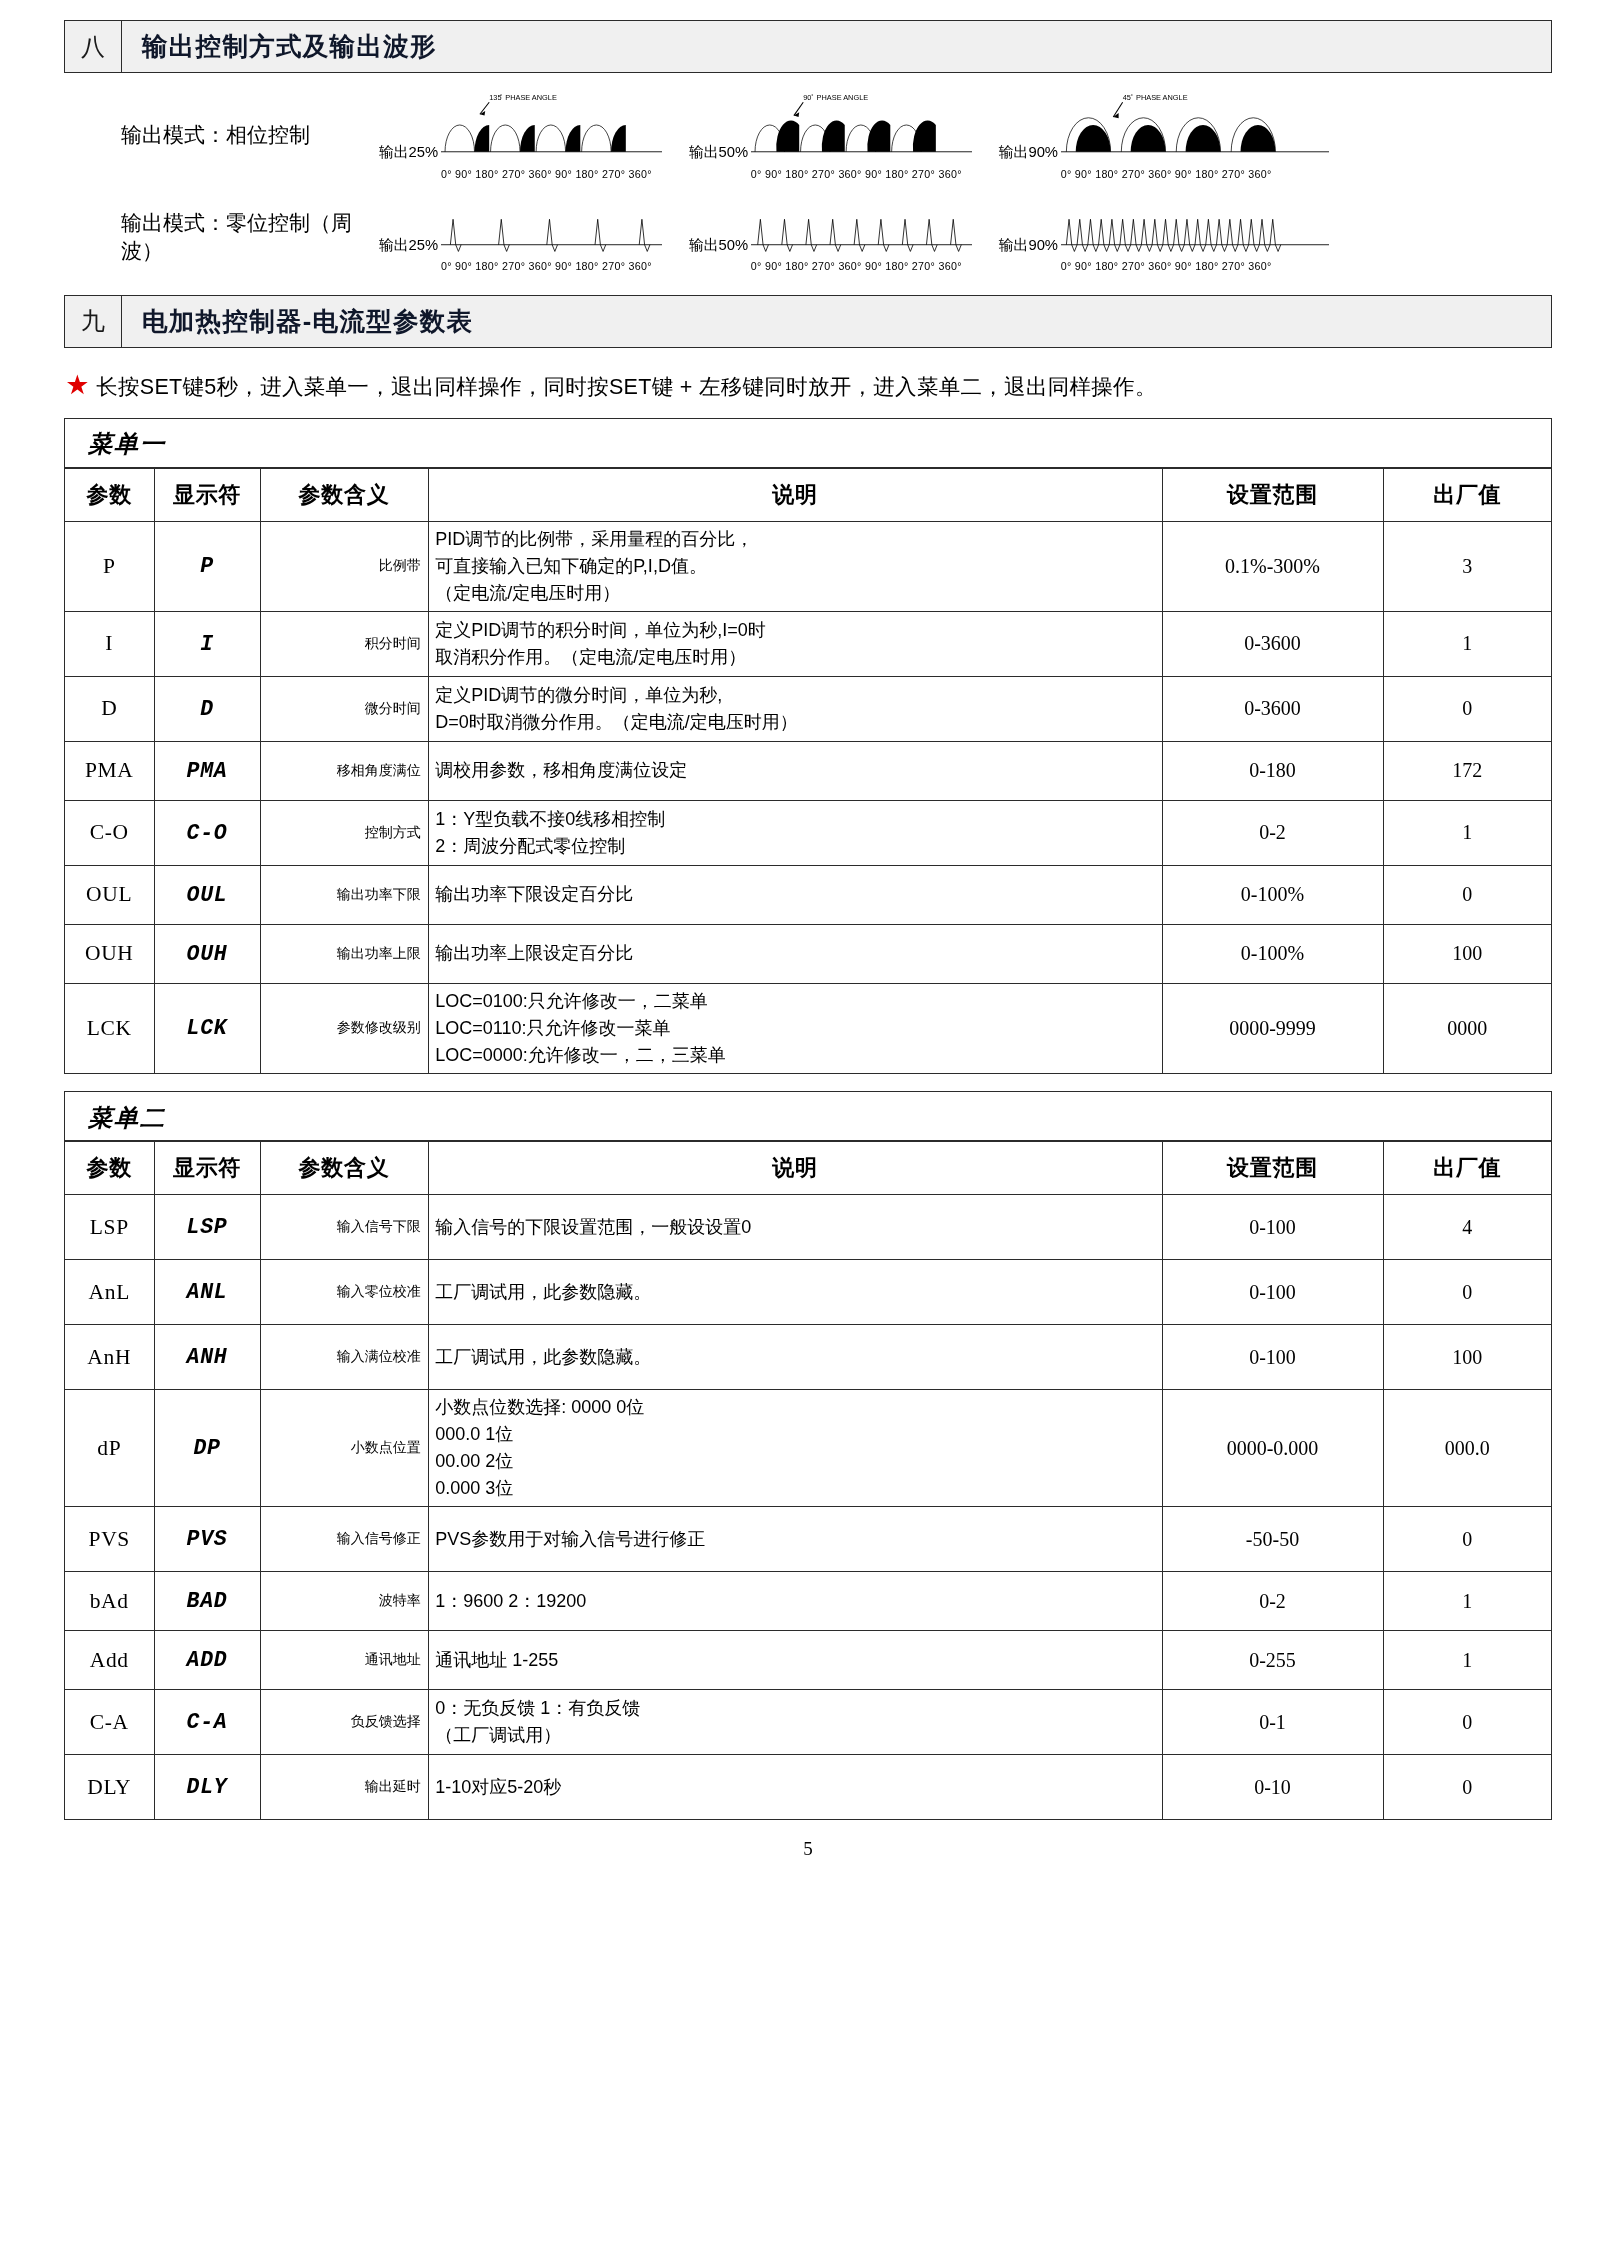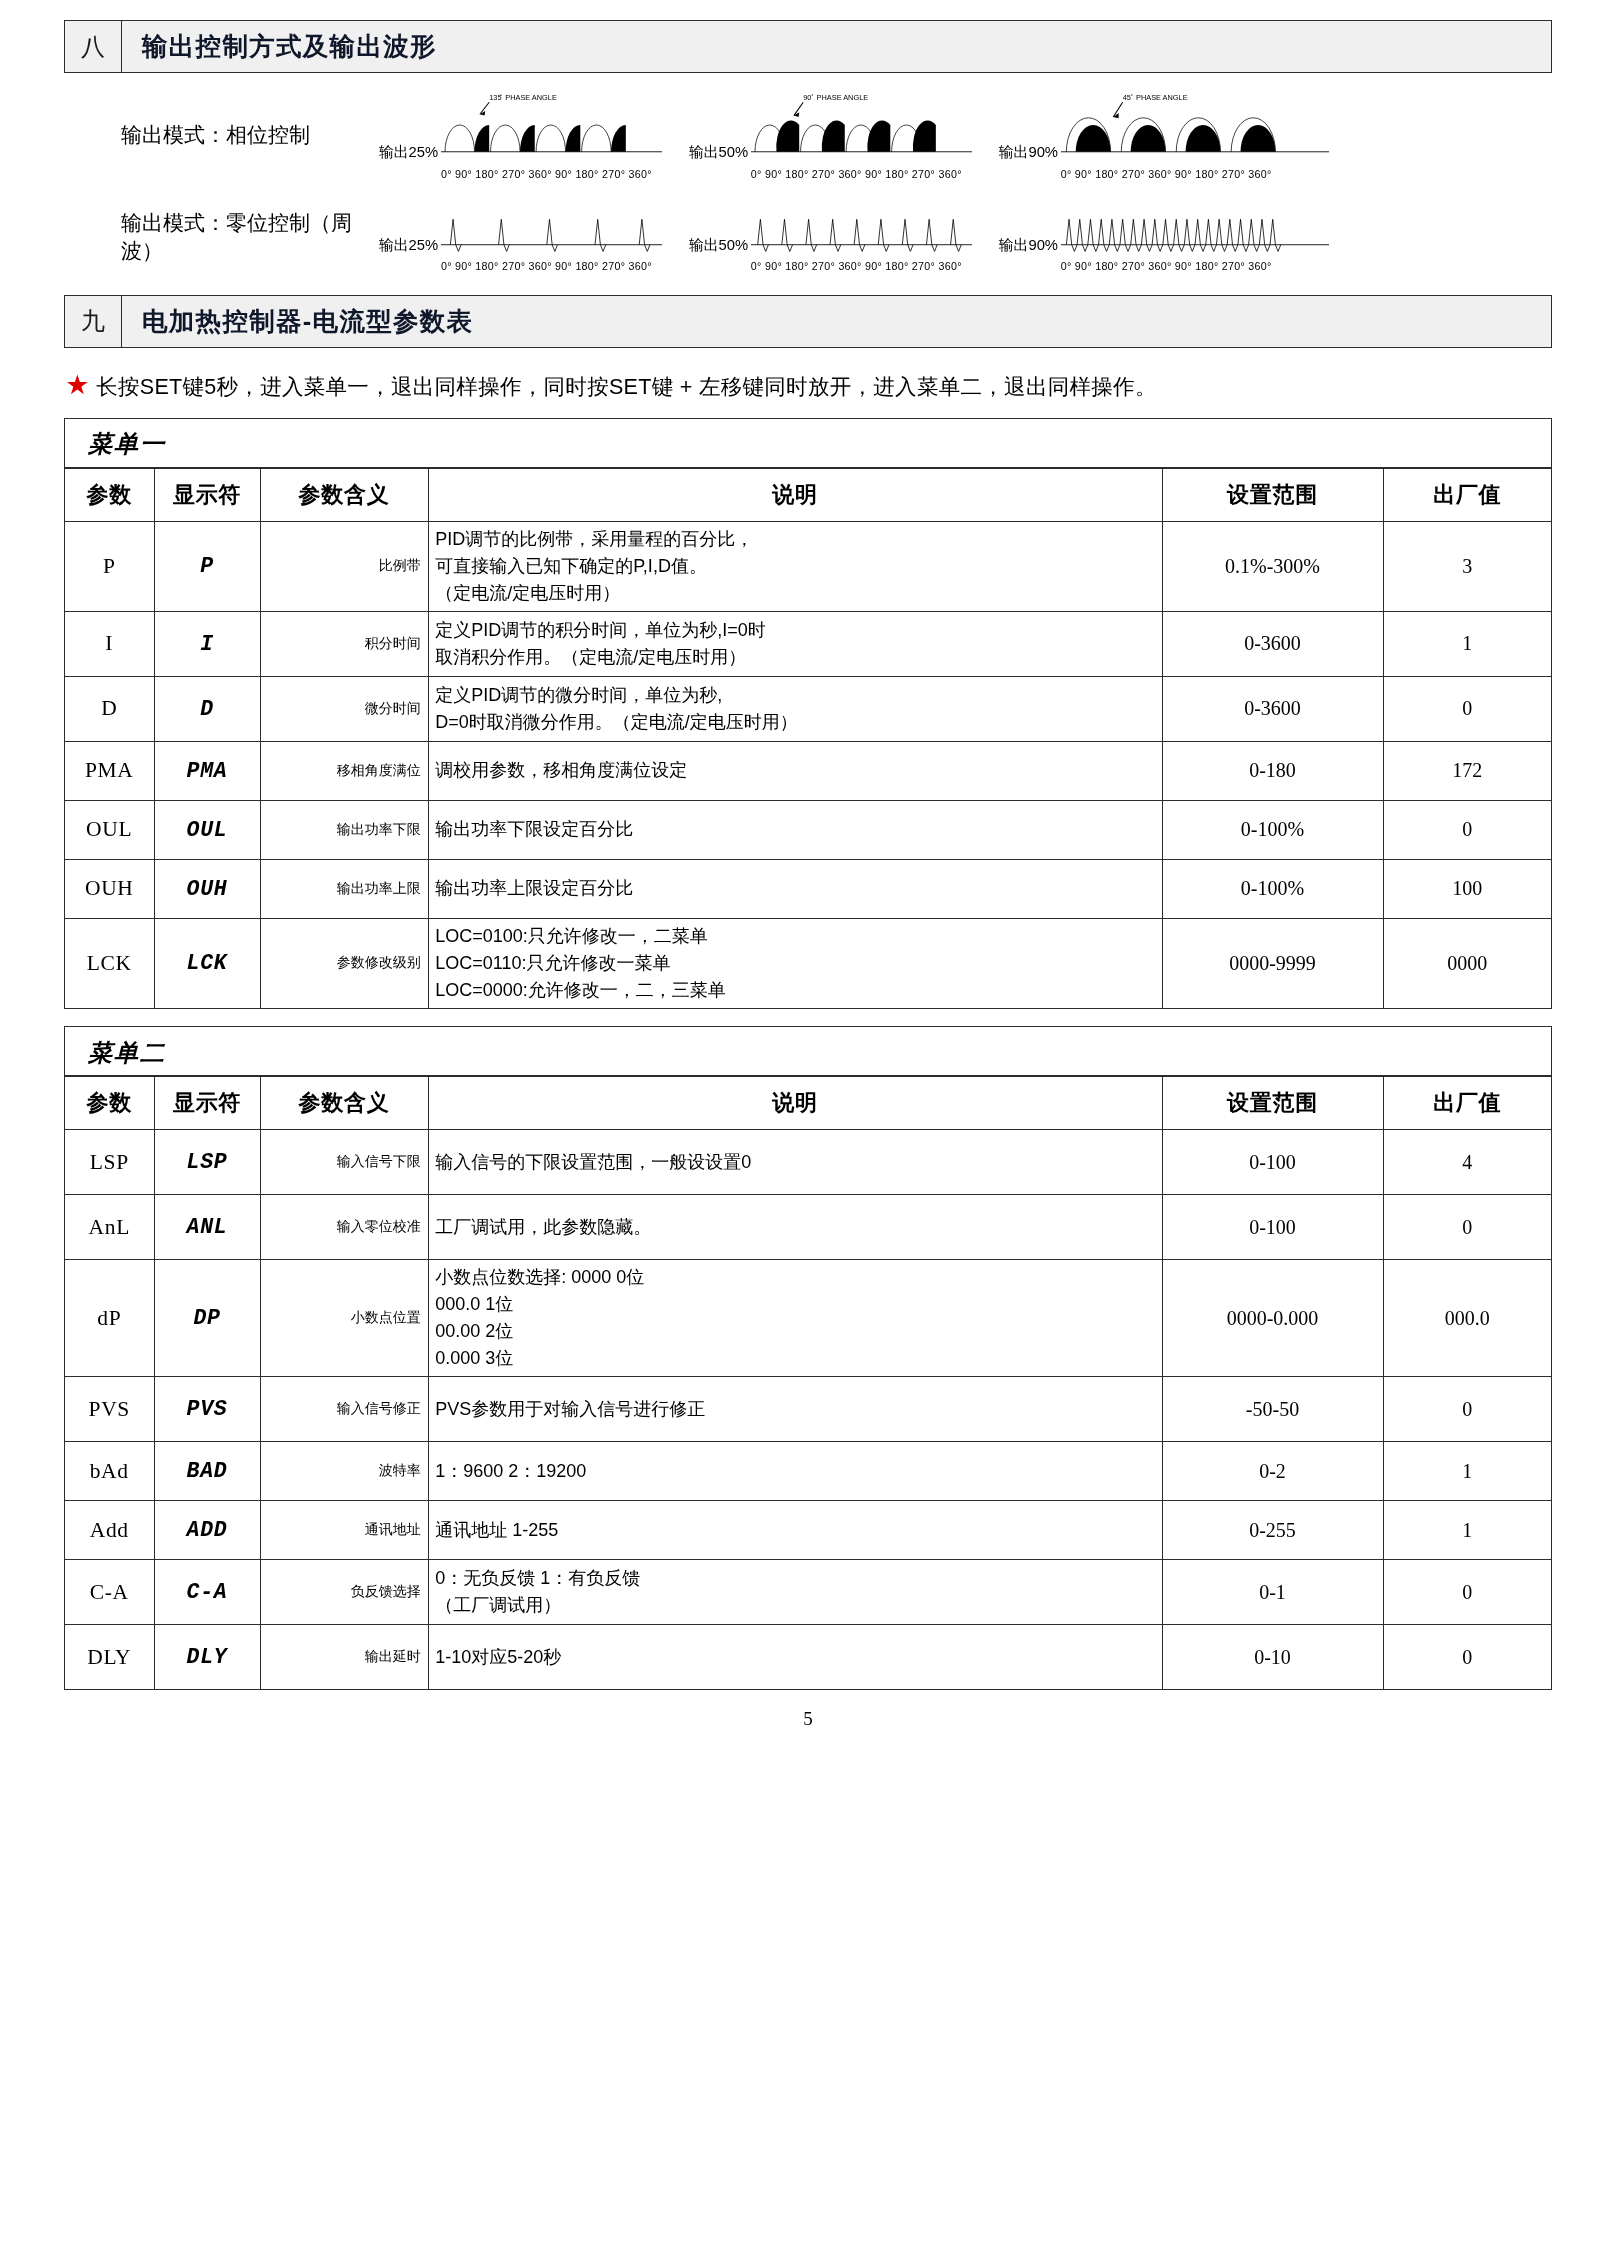--- a/index.html
+++ b/index.html
@@ -417,20 +417,29 @@
           <td class="c-def">0</td>
         </tr>
         <tr class="row-reg">
           <td class="c-param">PMA</td>
           <td class="c-disp">PMA</td>
           <td class="c-mean">移相角度满位</td>
           <td class="c-desc">调校用参数，移相角度满位设定</td>
           <td class="c-range">0-180</td>
           <td class="c-def">172</td>
         </tr>
+        <tr class="row-med">
+          <td class="c-param">C-O</td>
+          <td class="c-disp">C-O</td>
+          <td class="c-mean">控制方式</td>
+          <td class="c-desc">1：Y型负载不接0线移相控制
+2：周波分配式零位控制</td>
+          <td class="c-range">0-2</td>
+          <td class="c-def">1</td>
+        </tr>
         <tr class="row-reg">
           <td class="c-param">OUL</td>
           <td class="c-disp">OUL</td>
           <td class="c-mean">输出功率下限</td>
           <td class="c-desc">输出功率下限设定百分比</td>
           <td class="c-range">0-100%</td>
           <td class="c-def">0</td>
         </tr>
         <tr class="row-reg">
           <td class="c-param">OUH</td>
@@ -485,20 +494,28 @@
           <td class="c-def">4</td>
         </tr>
         <tr class="row-med">
           <td class="c-param">AnL</td>
           <td class="c-disp">ANL</td>
           <td class="c-mean">输入零位校准</td>
           <td class="c-desc">工厂调试用，此参数隐藏。</td>
           <td class="c-range">0-100</td>
           <td class="c-def">0</td>
         </tr>
+        <tr class="row-med">
+          <td class="c-param">AnH</td>
+          <td class="c-disp">ANH</td>
+          <td class="c-mean">输入满位校准</td>
+          <td class="c-desc">工厂调试用，此参数隐藏。</td>
+          <td class="c-range">0-100</td>
+          <td class="c-def">100</td>
+        </tr>
         <tr class="row-tall">
           <td class="c-param">dP</td>
           <td class="c-disp">DP</td>
           <td class="c-mean">小数点位置</td>
           <td class="c-desc">小数点位数选择: 0000      0位
                      000.0     1位
                       00.00     2位
                       0.000     3位</td>
           <td class="c-range">0000-0.000</td>
           <td class="c-def">000.0</td>

